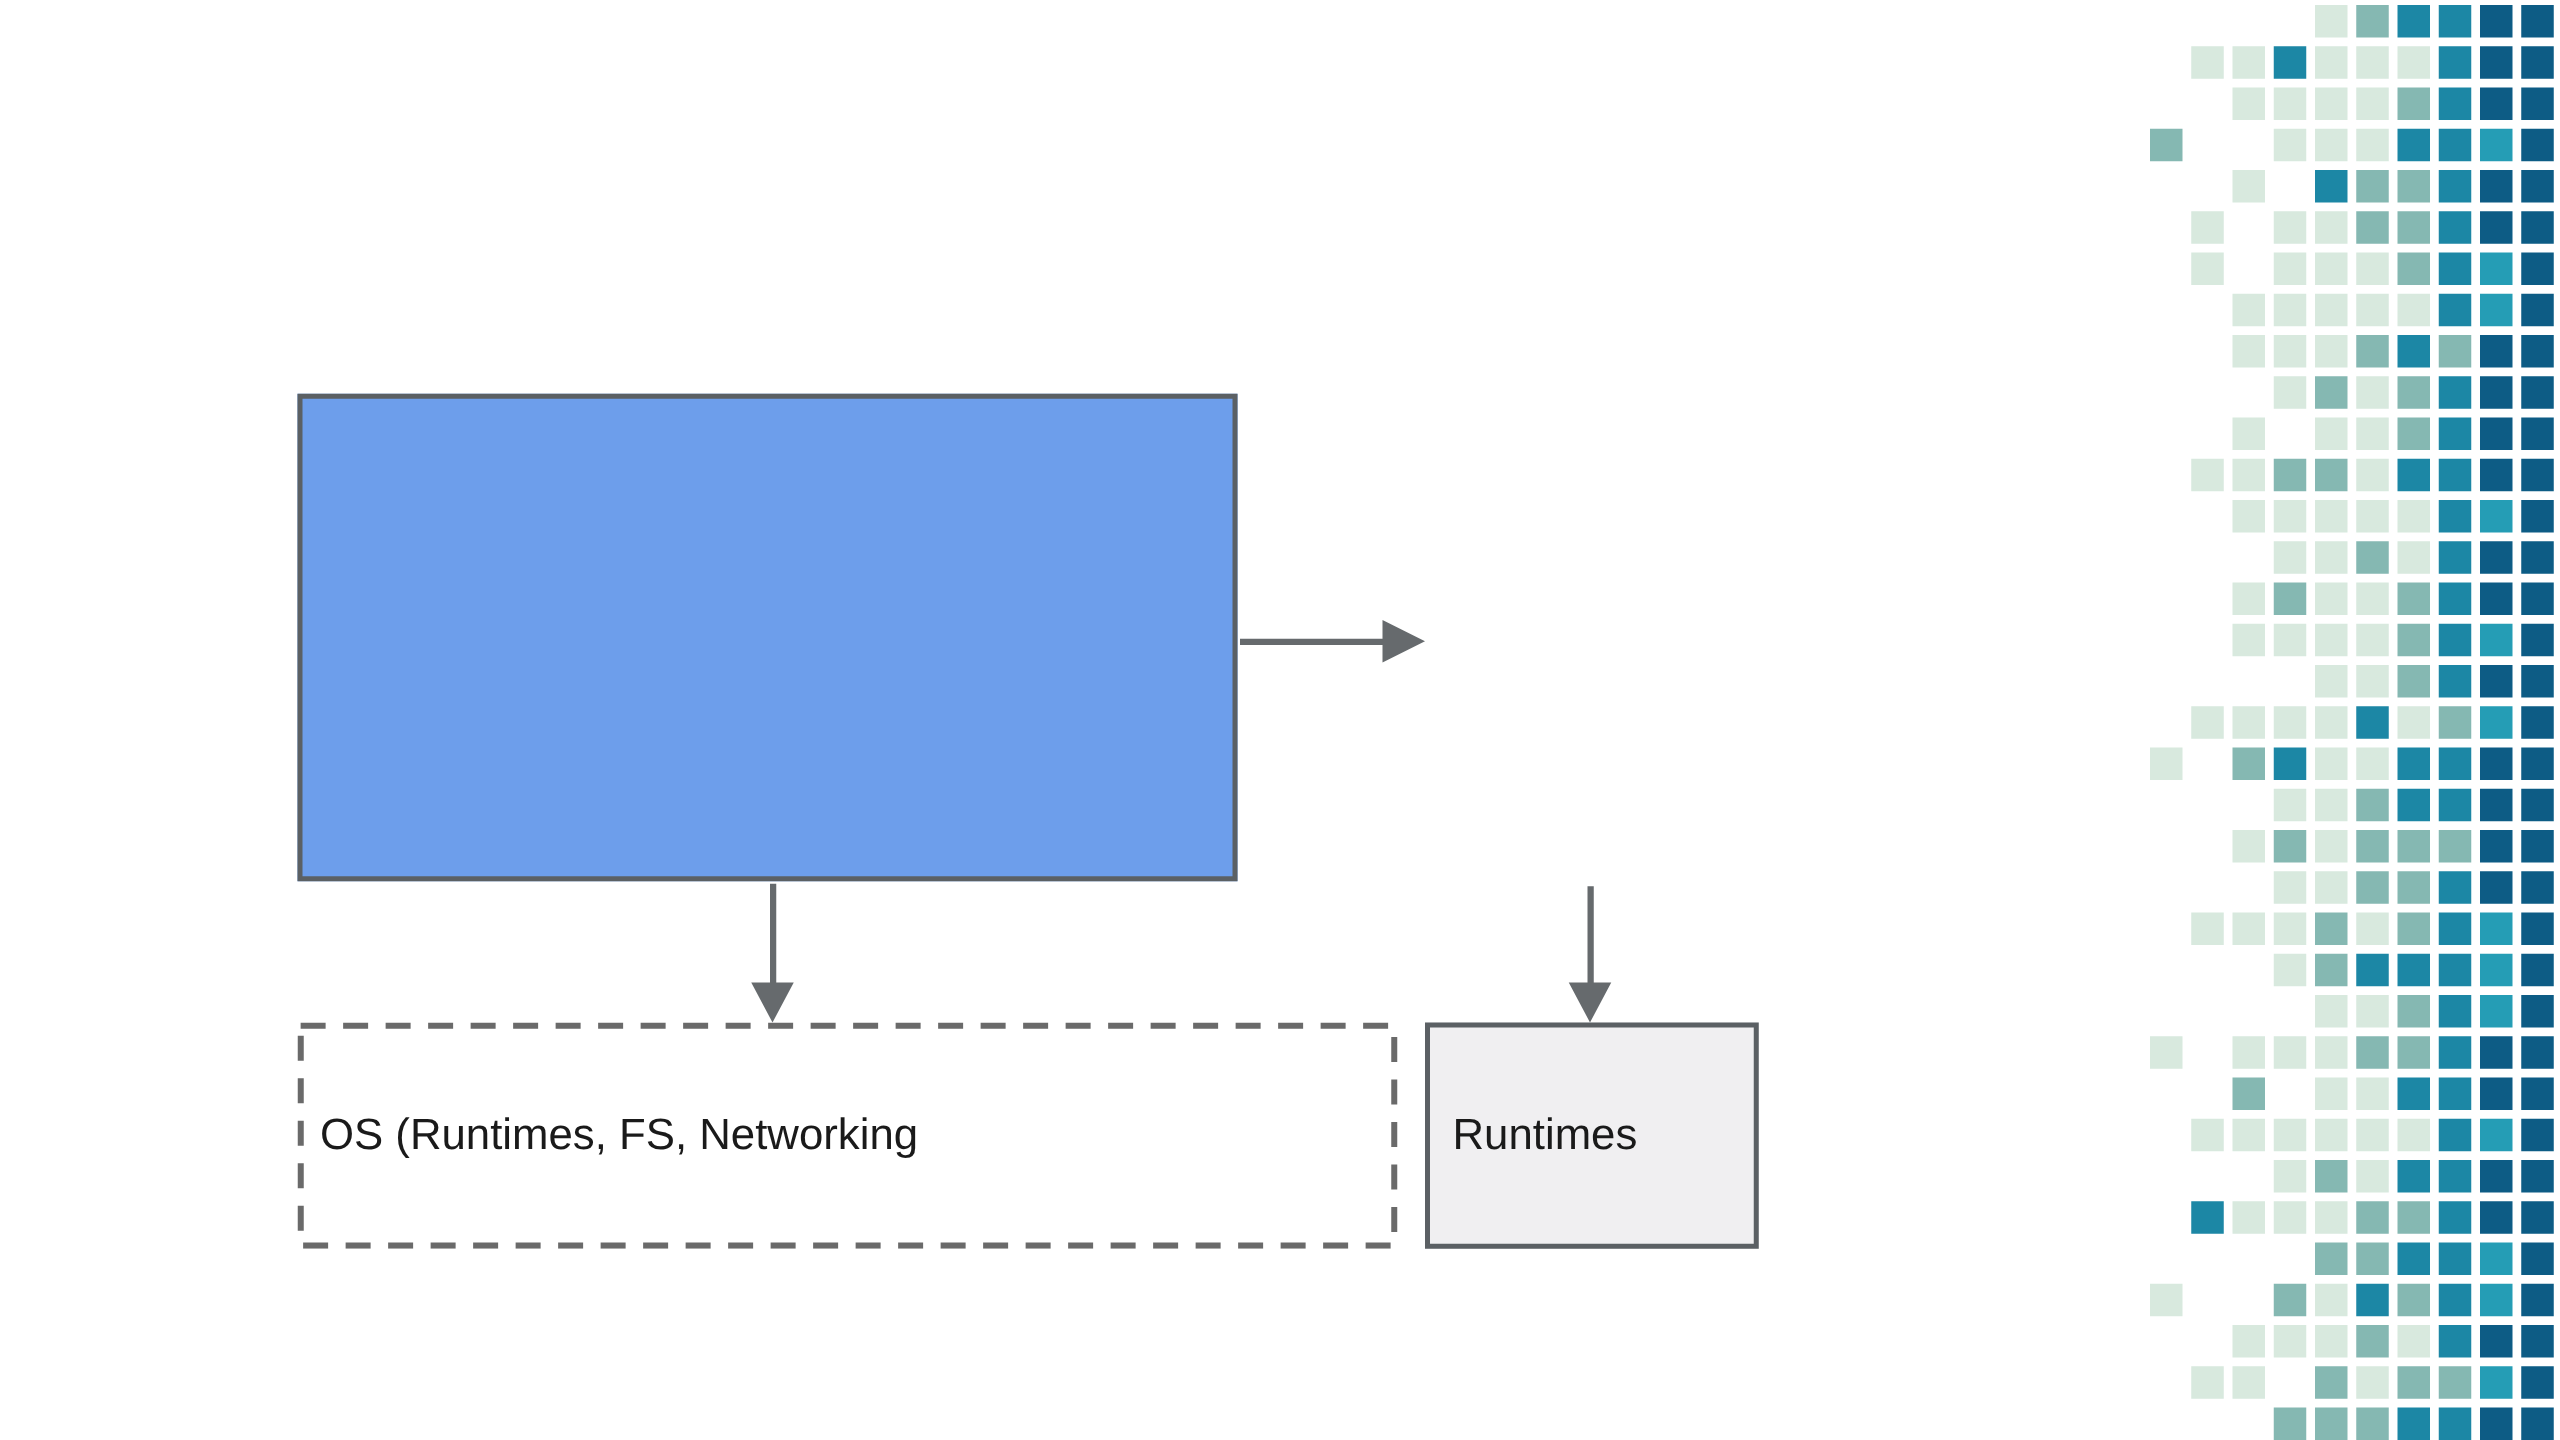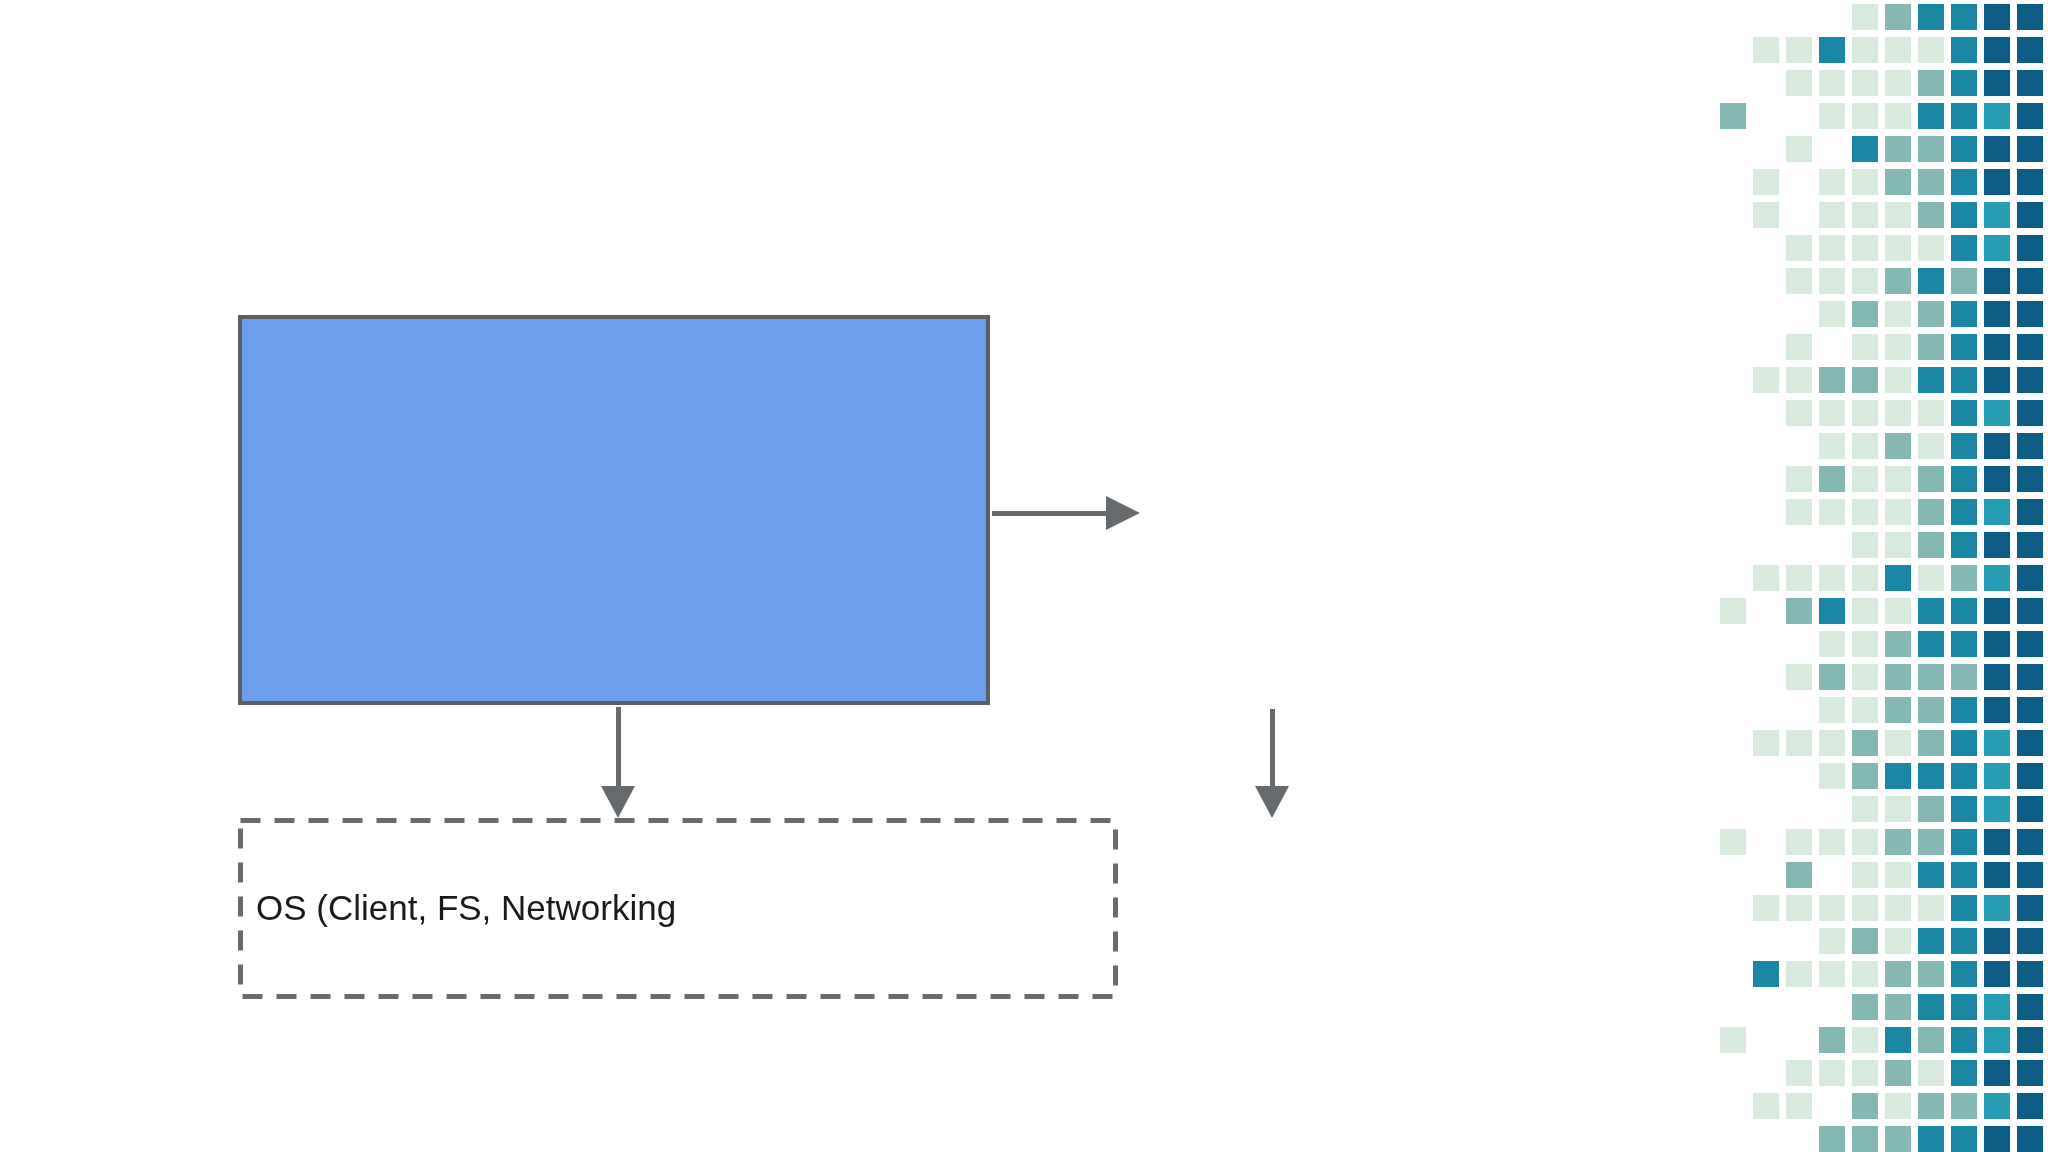--- a/index.html
+++ b/index.html
@@ -92,23 +92,26 @@
 
 
   <div class="box box--blue box-api">
   </div>
 
 
   <div class="box box--dashed box-os">
     <svg class="dash-svg" viewBox="0 0 880 181" aria-hidden="true">
       <rect x="2.5" y="2.5" width="875" height="176" fill="none" stroke="#6a6a6a" stroke-width="5" stroke-dasharray="20 14"></rect>
     </svg>
-    <div class="box-label">OS (Client, FS, Networking</div>
+    <div class="box-label">OS (Runtimes, FS, Networking</div>
   </div>
 
+  <div class="box box--gray box-runtimes">
+    <div class="box-label">Runtimes</div>
+  </div>
 
   <div class="arrow-line line-right"></div>
   <div class="arrow-head head-right"></div>
 
   <div class="arrow-line line-down-1"></div>
   <div class="arrow-head head-down-1"></div>
 
   <div class="arrow-line line-down-2"></div>
   <div class="arrow-head head-down-2"></div>
 

